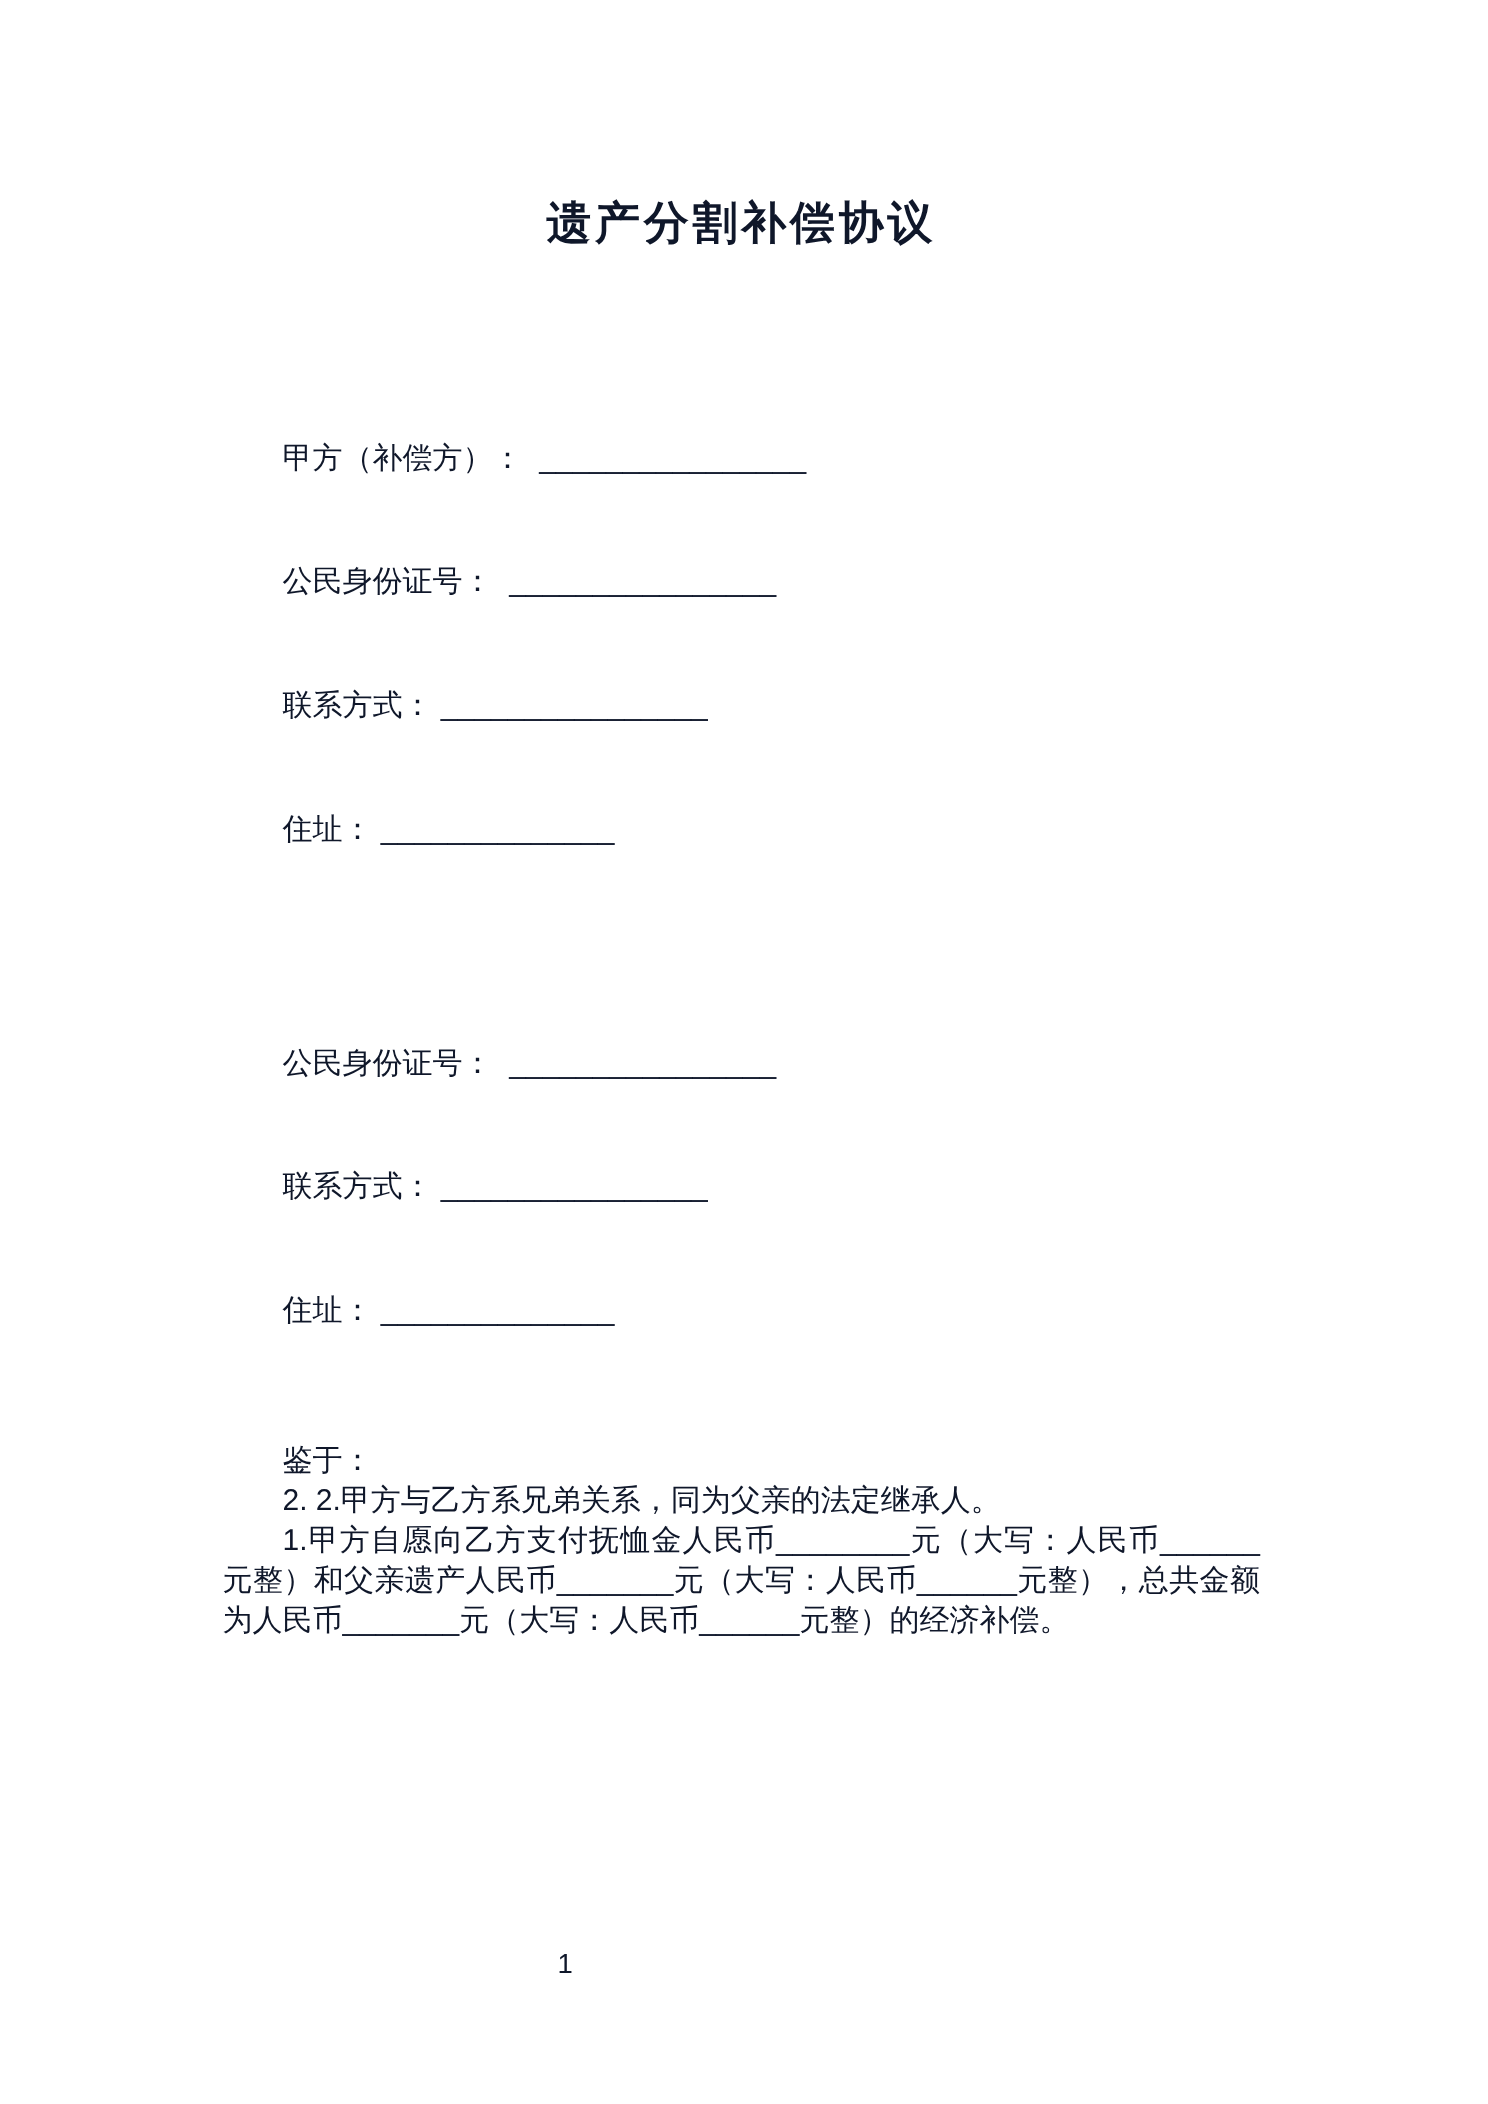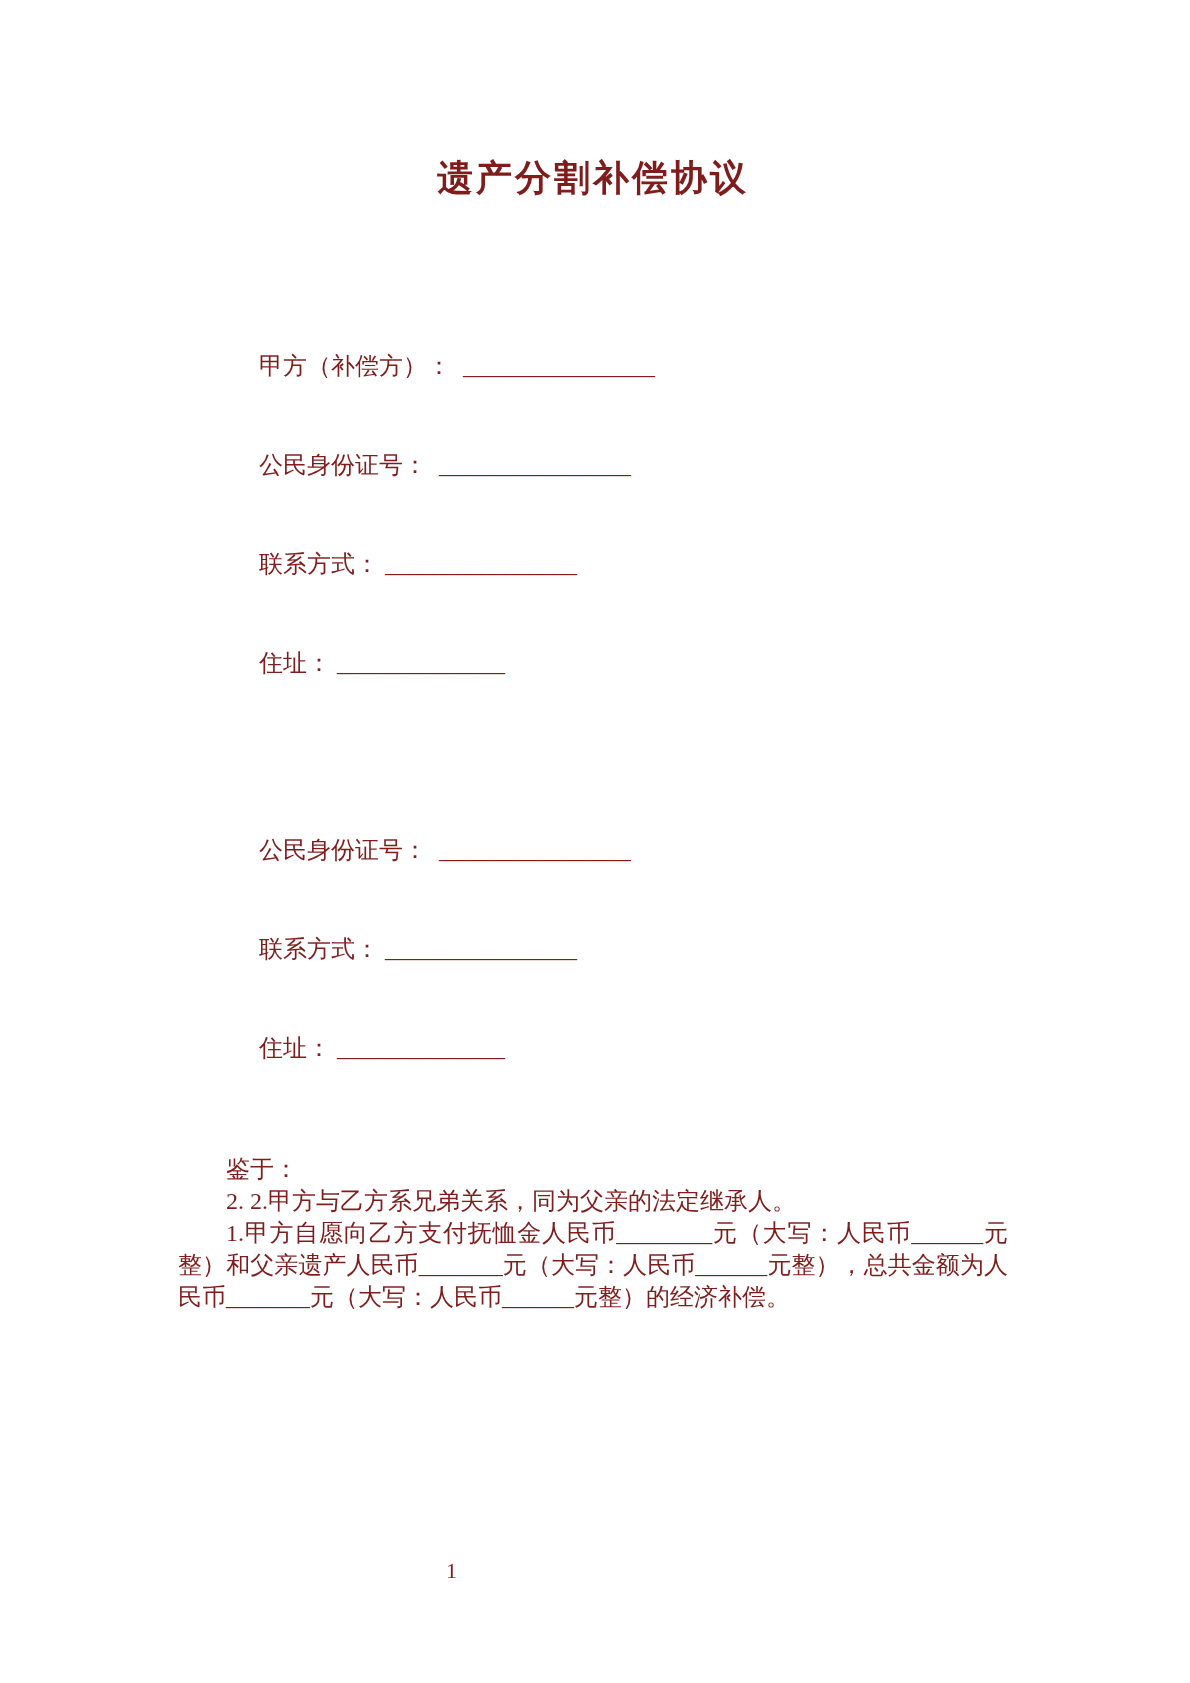--- a/index.html
+++ b/index.html
@@ -3,41 +3,41 @@
 <meta charset="utf-8">
 <style>
   * { margin:0; padding:0; box-sizing:border-box; }
   html, body { background:#ffffff; }
   .page {
     position:relative;
     width:1190px;
     height:1683px;
     margin:0 auto;
     background:#ffffff;
-    color:#7f1d1d;
-    font-family:Liberation Serif, serif;
+    color:#0f172a;
+    font-family:Liberation Sans, sans-serif;
     overflow:hidden;
   }
   .content { padding:150px 182px 0 178px; }
   .doc-title {
     font-size:36px;
     line-height:56px;
     font-weight:700;
     text-align:center;
     letter-spacing:3px;
   }
   .party-block {
     margin-top:78px;
     padding-left:48px;
     font-size:24px;
     line-height:33px;
     white-space:pre-wrap;
   }
   .party-block.second { margin-top:22px; }
-  .party-line { white-space:pre-wrap;margin-left:33px; }
+  .party-line { white-space:pre-wrap; }
   .body-block {
     margin-top:22px;
     font-size:24px;
     line-height:32px;
     text-align:justify;
   }
   .para {
     text-indent:2em;
     white-space:pre-wrap;
   }

